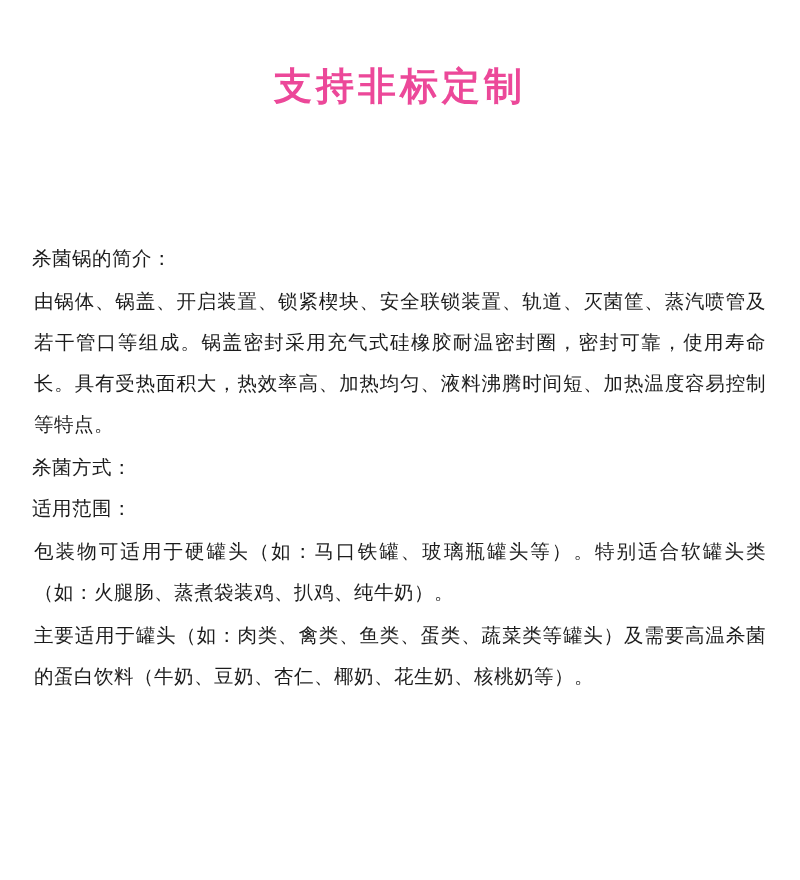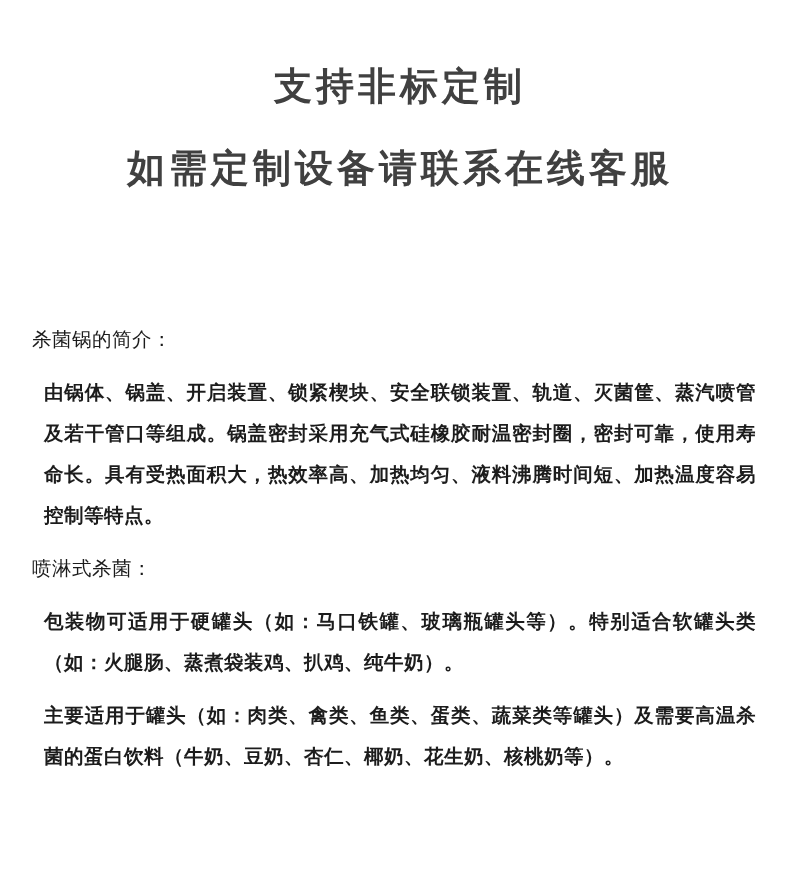--- a/index.html
+++ b/index.html
@@ -17,21 +17,21 @@
   .page {
     position: relative;
     width: 800px;
     height: 880px;
     box-sizing: border-box;
   }
   .headline {
     text-align: center;
     font-family: "DejaVu Serif", "Liberation Serif", serif;
     font-weight: bold;
-    color: #404040;
+    color: #ec4899;
   }
   .headline-1 {
     font-size: 38px;
     letter-spacing: 4px;
     margin-top: 62px;
     line-height: 1.25;
   }
   .headline-2 {
     font-size: 38px;
     letter-spacing: 4px;
@@ -43,45 +43,44 @@
     padding: 0 32px 0 32px;
   }
   .para {
     font-family: "DejaVu Serif", "Liberation Serif", serif;
     font-size: 19.5px;
     line-height: 41px;
     color: #1c1c1c;
     letter-spacing: 0.5px;
     text-align: justify;
     text-justify: inter-ideograph;
-    margin: 12px;
-    font-weight: bold;
+    margin: 2px;
   }
   .section-label {
     font-family: "DejaVu Serif", "Liberation Serif", serif;
     font-size: 19.5px;
     line-height: 41px;
     color: #1c1c1c;
     letter-spacing: 0.5px;
     margin: 0;
   }
 </style>
 </head>
 <body>
 
 <div class="page">
 
   <div class="headline headline-1">支持非标定制</div>
 
-  <div class="headline headline-2">如需定制设备请联系在线客服</div>
 
   <div class="body-block">
 
     <p class="section-label">杀菌锅的简介：</p>
     <p class="para">由锅体、锅盖、开启装置、锁紧楔块、安全联锁装置、轨道、灭菌筐、蒸汽喷管及若干管口等组成。锅盖密封采用充气式硅橡胶耐温密封圈，密封可靠，使用寿命长。具有受热面积大，热效率高、加热均匀、液料沸腾时间短、加热温度容易控制等特点。</p>
 
-    <p class="section-label">喷淋式杀菌：</p>
+    <p class="section-label">杀菌方式：</p>
 
+    <p class="section-label">适用范围：</p>
     <p class="para">包装物可适用于硬罐头（如：马口铁罐、玻璃瓶罐头等）。特别适合软罐头类（如：火腿肠、蒸煮袋装鸡、扒鸡、纯牛奶）。</p>
     <p class="para">主要适用于罐头（如：肉类、禽类、鱼类、蛋类、蔬菜类等罐头）及需要高温杀菌的蛋白饮料（牛奶、豆奶、杏仁、椰奶、花生奶、核桃奶等）。</p>
 
   </div>
 </div>
 
 </body></html>

